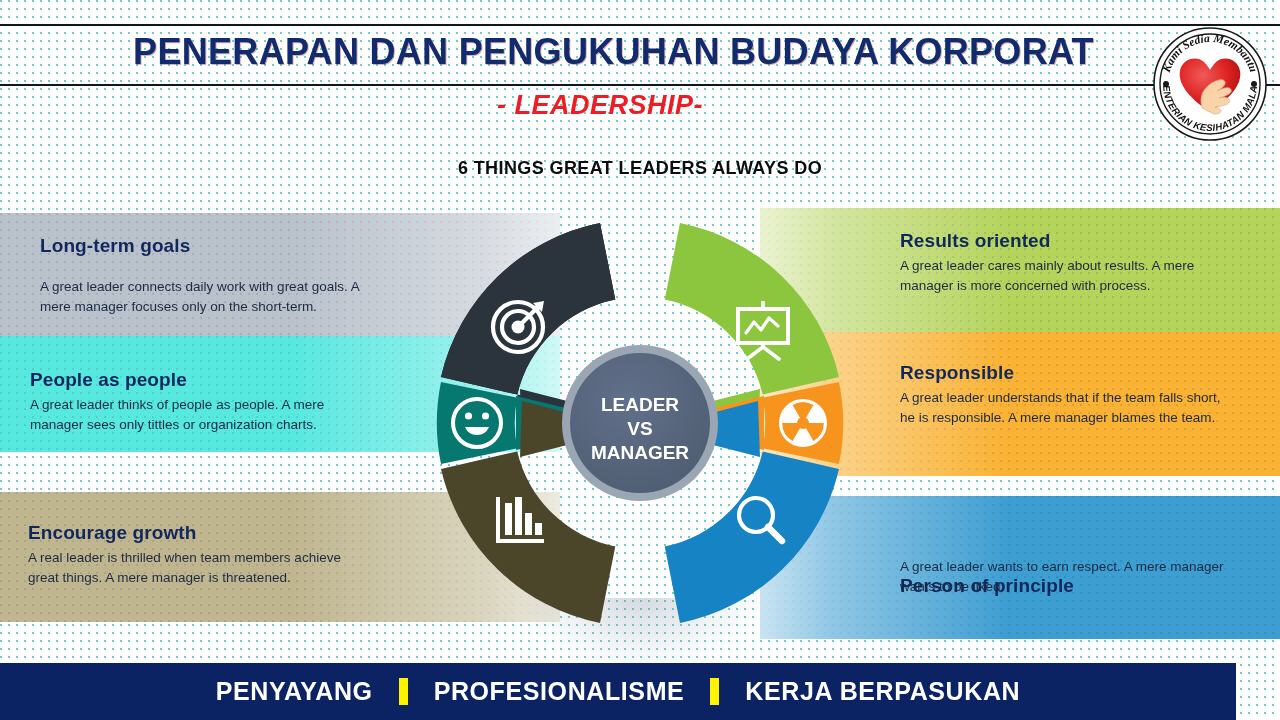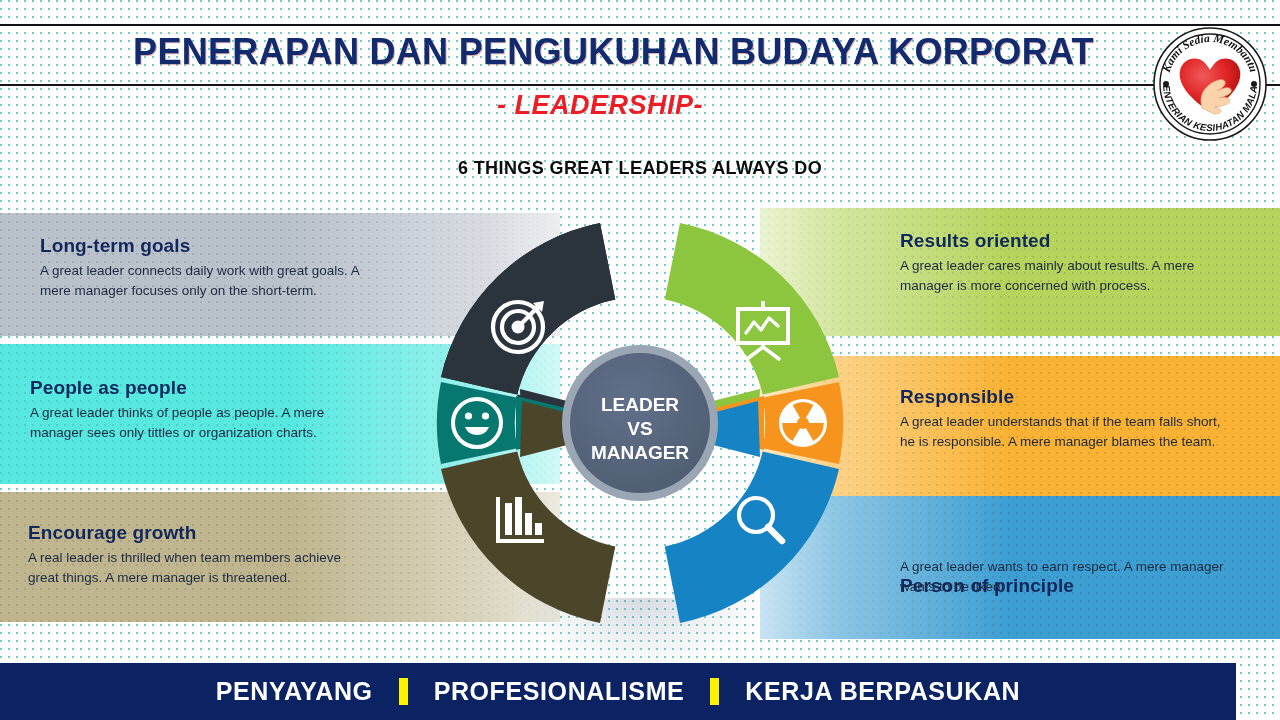--- a/index.html
+++ b/index.html
@@ -98,29 +98,29 @@
     position: absolute;
     font-size: 13.5px;
     line-height: 19.5px;
     color: #1d2a42;
   }
 
   
   #panel-l1 { left: 0; top: 213px; width: 560px; height: 123px;
     background-color: #b9c1cb;
     background-blend-mode: multiply; }
-  #panel-l2 { left: 0; top: 344px; width: 560px; height: 140px;
+  #panel-l2 { left: 0; top: 336px; width: 560px; height: 116px;
     background-color: #57e8e0; padding-left: 48px; }
   #panel-l3 { left: 0; top: 492px; width: 560px; height: 130px;
     background-color: #bfb68f; }
 
   
   #panel-r1 { left: 760px; top: 208px; width: 520px; height: 128px;
     background-color: #b4d45c; }
-  #panel-r2 { left: 760px; top: 356px; width: 520px; height: 144px;
+  #panel-r2 { left: 760px; top: 332px; width: 520px; height: 144px;
     background-color: #f9b233; }
   #panel-r3 { left: 760px; top: 496px; width: 520px; height: 143px;
     background-color: #3d9ed2; }
 
   
   .fadeL {
     position: absolute; inset: 0;
     background: linear-gradient(to right, rgba(255,255,255,0) 0%, rgba(255,255,255,0) 52%, rgba(255,255,255,0.42) 86%, rgba(255,255,255,0.72) 100%);
     pointer-events: none;
   }
@@ -217,21 +217,21 @@
       </text>
       <text font-family="'Liberation Sans', sans-serif" font-size="9.6" font-weight="bold" font-style="italic" fill="#111" letter-spacing="0.3">
         <textPath href="#arcBot" startOffset="50%" text-anchor="middle">KEMENTERIAN KESIHATAN MALAYSIA</textPath>
       </text>
     </svg>
   </div>
 
   <div class="panel" id="panel-l1">
     <div class="fadeL"></div>
     <h3 class="txtL" style="top:22px;">Long-term goals</h3>
-    <p class="txtL" style="top:48px; width:340px;">A great leader connects daily work with great goals. A mere manager focuses only on the short-term.</p>
+    <p class="txtL" style="top:64px; width:340px;">A great leader connects daily work with great goals. A mere manager focuses only on the short-term.</p>
   </div>
 
   <div class="panel" id="panel-l2">
     <div class="fadeL"></div>
     <h3 style="left:30px; top:33px;">People as people</h3>
     <p style="left:30px; top:59px; width:345px;">A great leader thinks of people as people. A mere manager sees only tittles or organization charts.</p>
   </div>
 
   <div class="panel" id="panel-l3">
     <div class="fadeL"></div>

